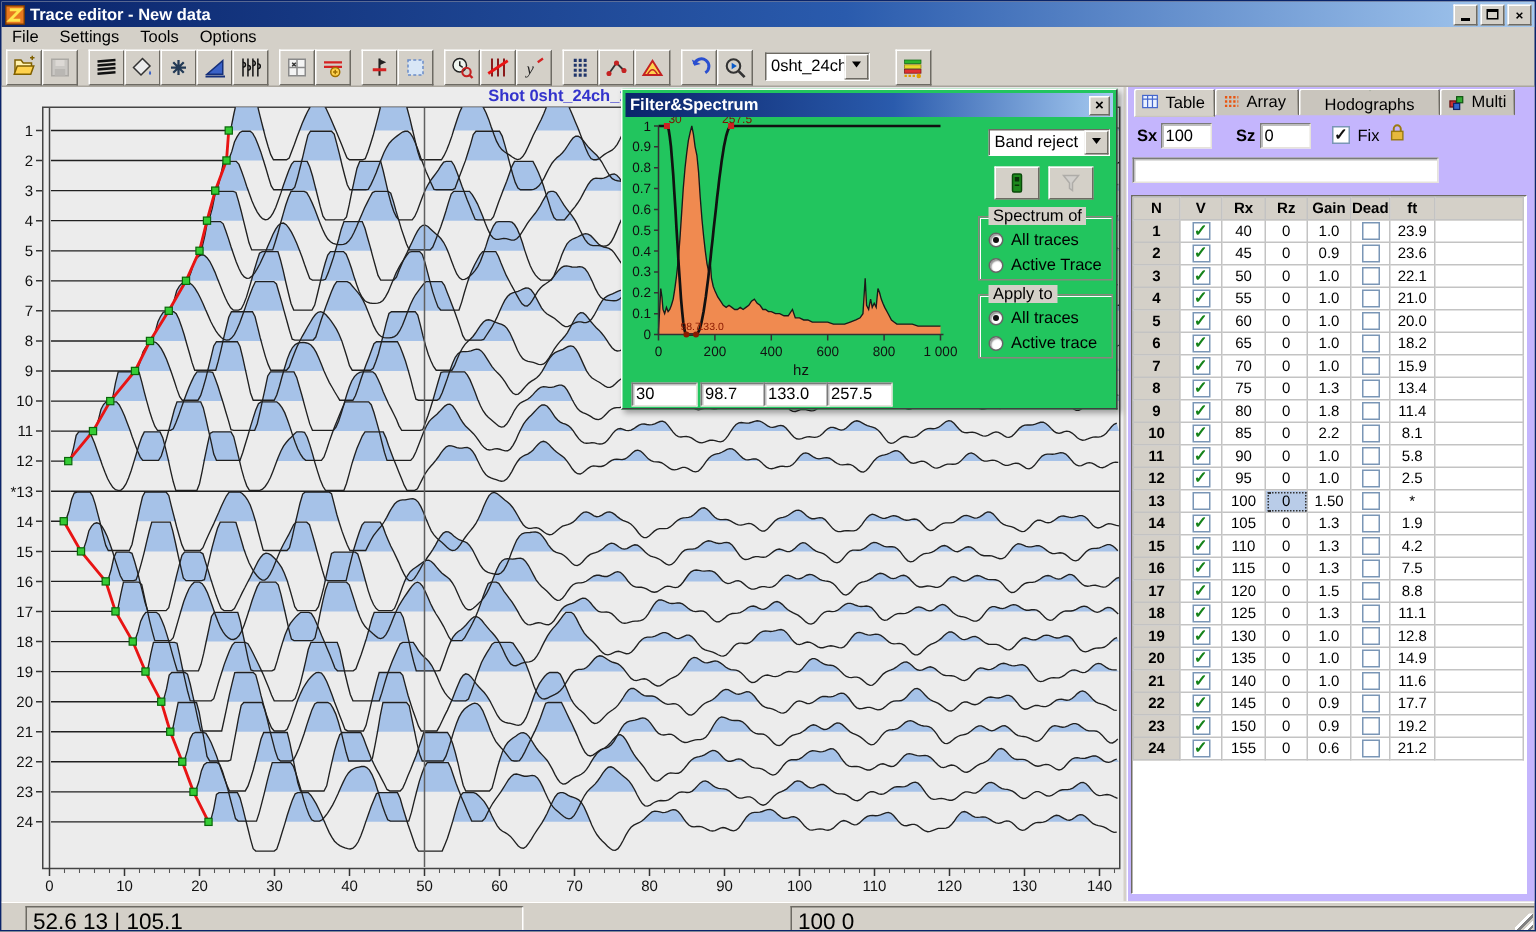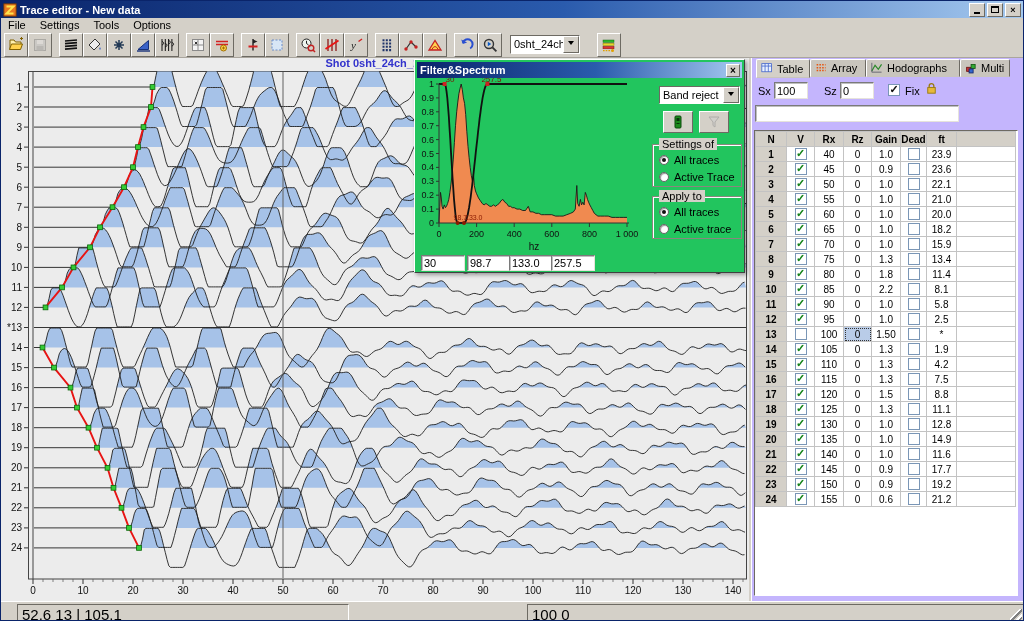--- a/index.html
+++ b/index.html
@@ -34,21 +34,21 @@
   .arrow-dn{width:0;height:0;border:3px solid transparent;border-top:4px solid #000;margin-top:4px;}
   
   .plot-area{position:absolute;left:0;top:57px;width:748px;height:543px;background:#ececec;}
   
   .side{position:absolute;left:750px;top:57px;width:274px;height:543px;background:#c4b5fd;
         border-left:1px solid #fff;}
   .tab{position:absolute;top:1px;height:18px;background:#c9c5bd;
        border:1px solid;border-color:#fff #6d6a63 #c9c5bd #fff;border-radius:2px 2px 0 0;
        display:flex;align-items:center;padding:0 4px;gap:3px;font-size:11px;}
   .tab.active{background:#d4d0c8;height:19px;z-index:2;}
-  .fldlbl{position:absolute;font-weight:normal;}
+  .fldlbl{position:absolute;font-weight:bold;}
   .cb{width:12px;height:12px;background:#fff;border:1px solid #7a96b6;
       display:flex;align-items:center;justify-content:center;}
   .cb.checked::after{content:"\2713";font-size:11px;font-weight:bold;color:#15831a;margin-top:-2px;}
   .cb.dark.checked::after{color:#111;}
   .tblwrap{position:absolute;left:2px;top:72px;width:264px;height:466px;background:#fff;
            border:1px solid;border-color:#6d6a63 #fff #fff #6d6a63;overflow:hidden;}
   table.grid{border-collapse:collapse;font-size:10px;}
   table.grid td{border:1px solid #c3c3c3;height:15px;padding:0;text-align:center;vertical-align:middle;}
   td.ncell{background:#d4d0c8;font-weight:bold;border:1px solid;border-color:#fff #8a867e #8a867e #fff;}
   td.hcell{background:#d4d0c8;font-weight:bold;border:1px solid;border-color:#fff #8a867e #8a867e #fff;}
@@ -487,21 +487,21 @@
             <path d="M1 5 h12 M5 2 v10 M9 2 v10" stroke="#4466cc"></path>
           </svg>
           <span>Table</span>
         </div>
         <div class="tab" style="left: 58px; width: 56px;">
           <svg width="13" height="13" viewBox="0 0 16 16">
             <path d="M2 3.5 h11 M2 7 h11 M2 10.5 h11" stroke="#e85510" stroke-width="1.9" stroke-dasharray="1.9 1.5"></path>
           </svg>
           <span>Array</span>
         </div>
-        <div class="tab" style="left: 114px; width: 94px;">
+        <div class="tab" style="left: 114px; width: 94px; flex-direction: column;">
           <svg width="13" height="13" viewBox="0 0 16 16">
             <path d="M1 11 L5 4 L9 9 L13 3" fill="none" stroke="#2a8a2a" stroke-width="1.5"></path>
             <path d="M1 12.5 h12 M1 12.5 V1" stroke="#556"></path>
           </svg>
           <span>Hodographs</span>
         </div>
         <div class="tab" style="left: 208px; width: 50px;">
           <svg width="13" height="13" viewBox="0 0 16 16">
             <rect x="2" y="6.5" width="5" height="5" fill="#cc3333" stroke="#661111"></rect>
             <rect x="7.5" y="3" width="5" height="5" fill="#33aa33" stroke="#115511"></rect>
@@ -944,21 +944,21 @@
             <rect x="6.5" y="4" width="3" height="3" fill="#0a330a"></rect>
             <rect x="6.5" y="9" width="3" height="1" fill="#0a330a"></rect>
           </svg>
       </div>
       <div class="dbtn out" style="left:282px;top:33px;">
         <svg width="16" height="16" viewBox="0 0 16 16" style="opacity:.5;">
             <path d="M3 3 h10 l-4 5 v5 l-2 -1.5 V8 Z" fill="#cfcfcf" stroke="#8a8a8a"></path>
           </svg>
       </div>
       <div class="grp" style="left:235px;top:66px;width:90px;height:43px;">
-        <span class="legend">Settings of</span>
+        <span class="legend">Spectrum of</span>
         <div class="radio-row" style="left:6px;top:9px;">
             <span class="radio on"></span>
             <span>All traces</span>
           </div>
         <div class="radio-row" style="left:6px;top:26px;">
             <span class="radio"></span>
             <span>Active Trace</span>
           </div>
       </div>
       <div class="grp" style="left:235px;top:118px;width:90px;height:43px;">

